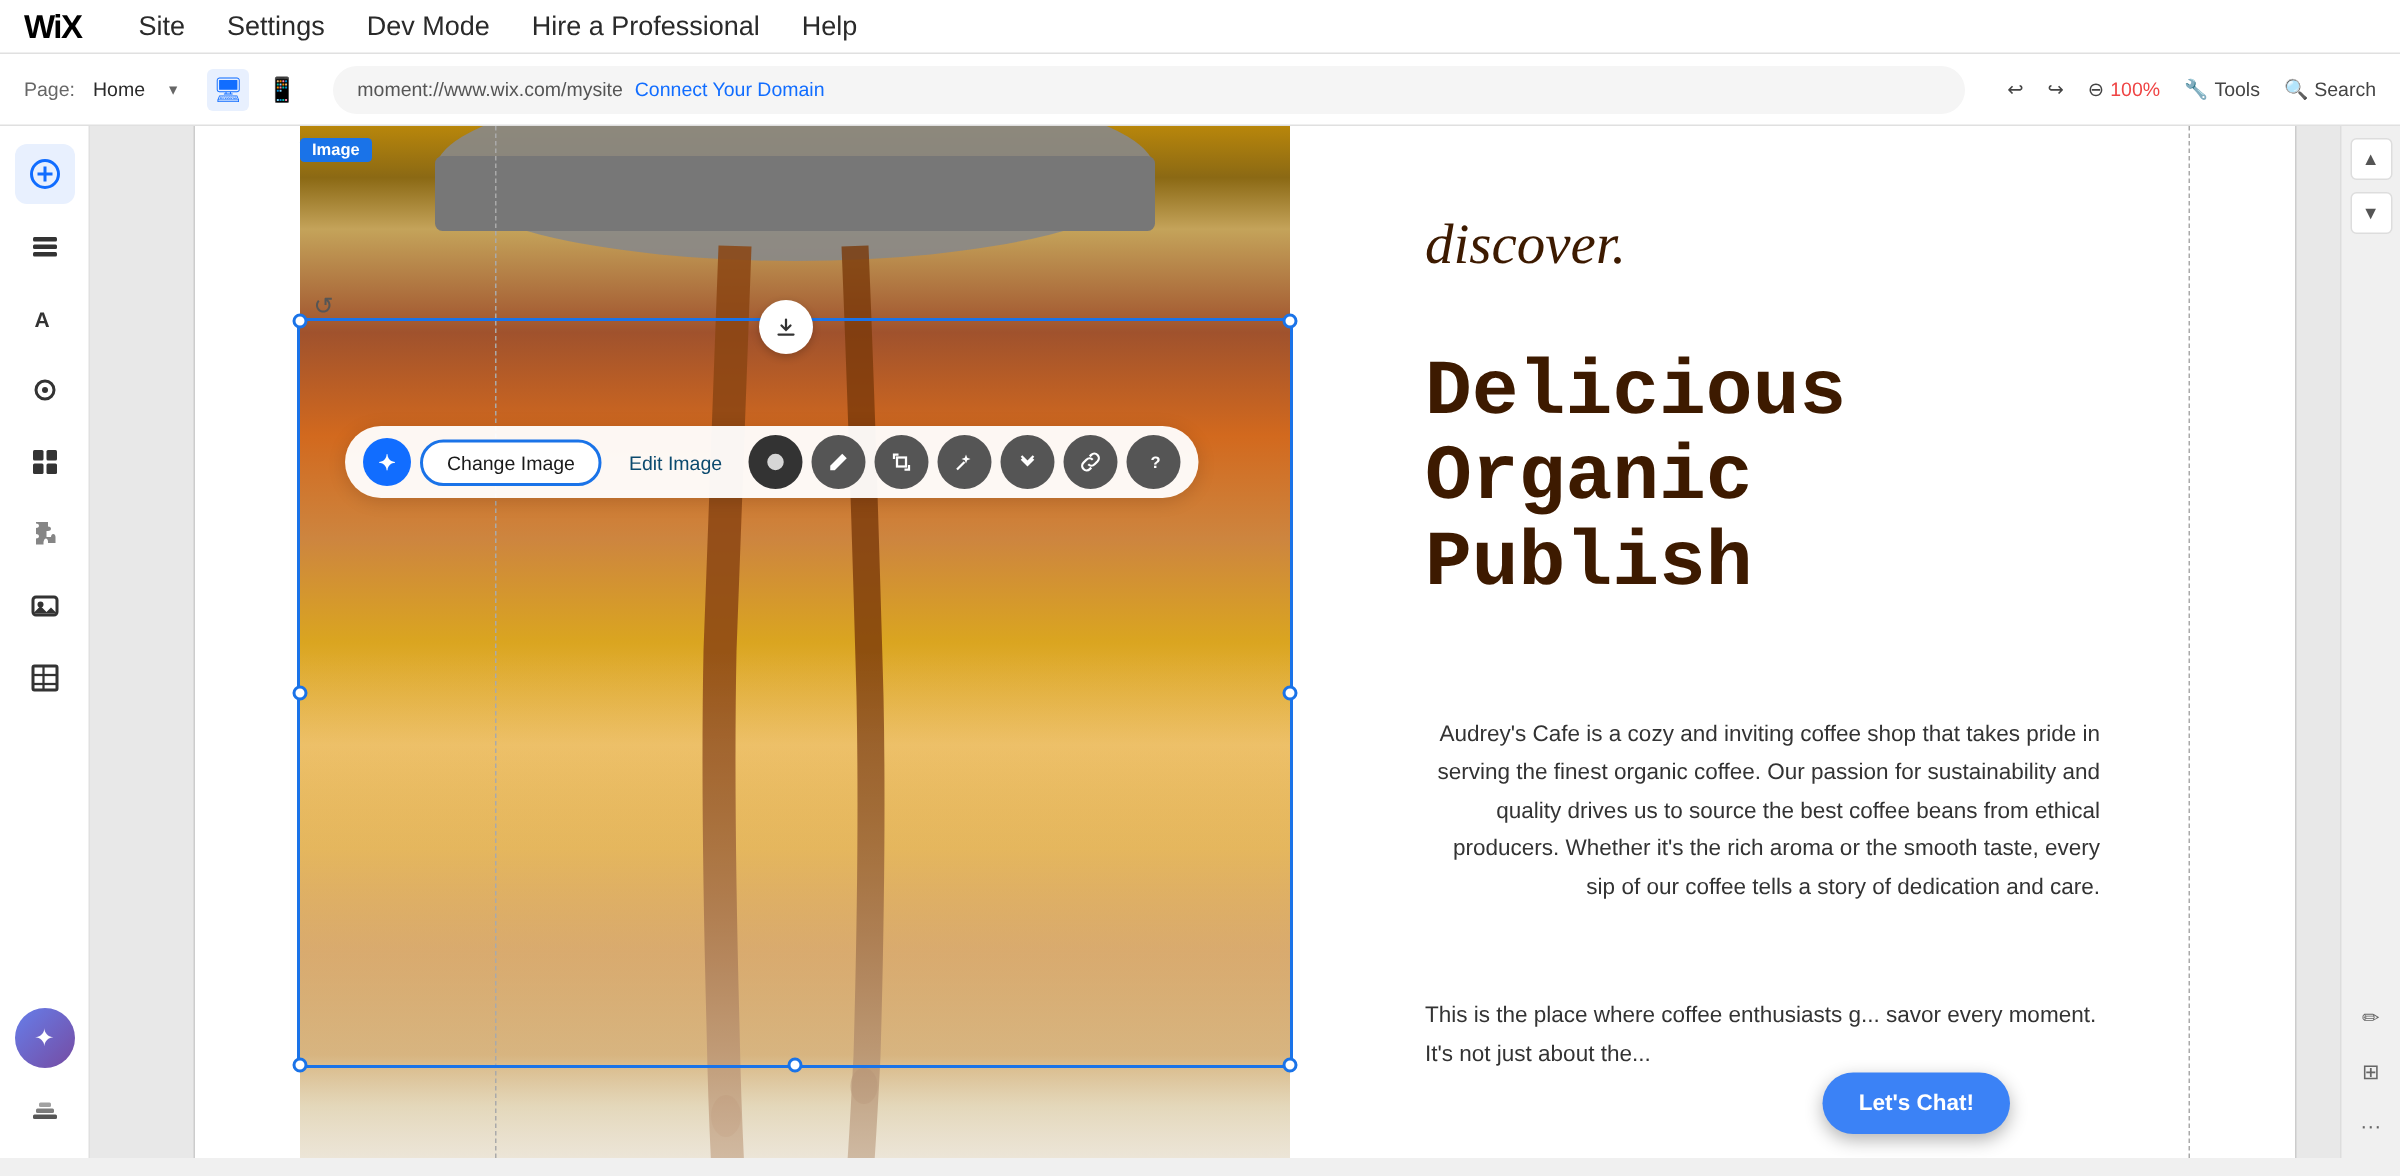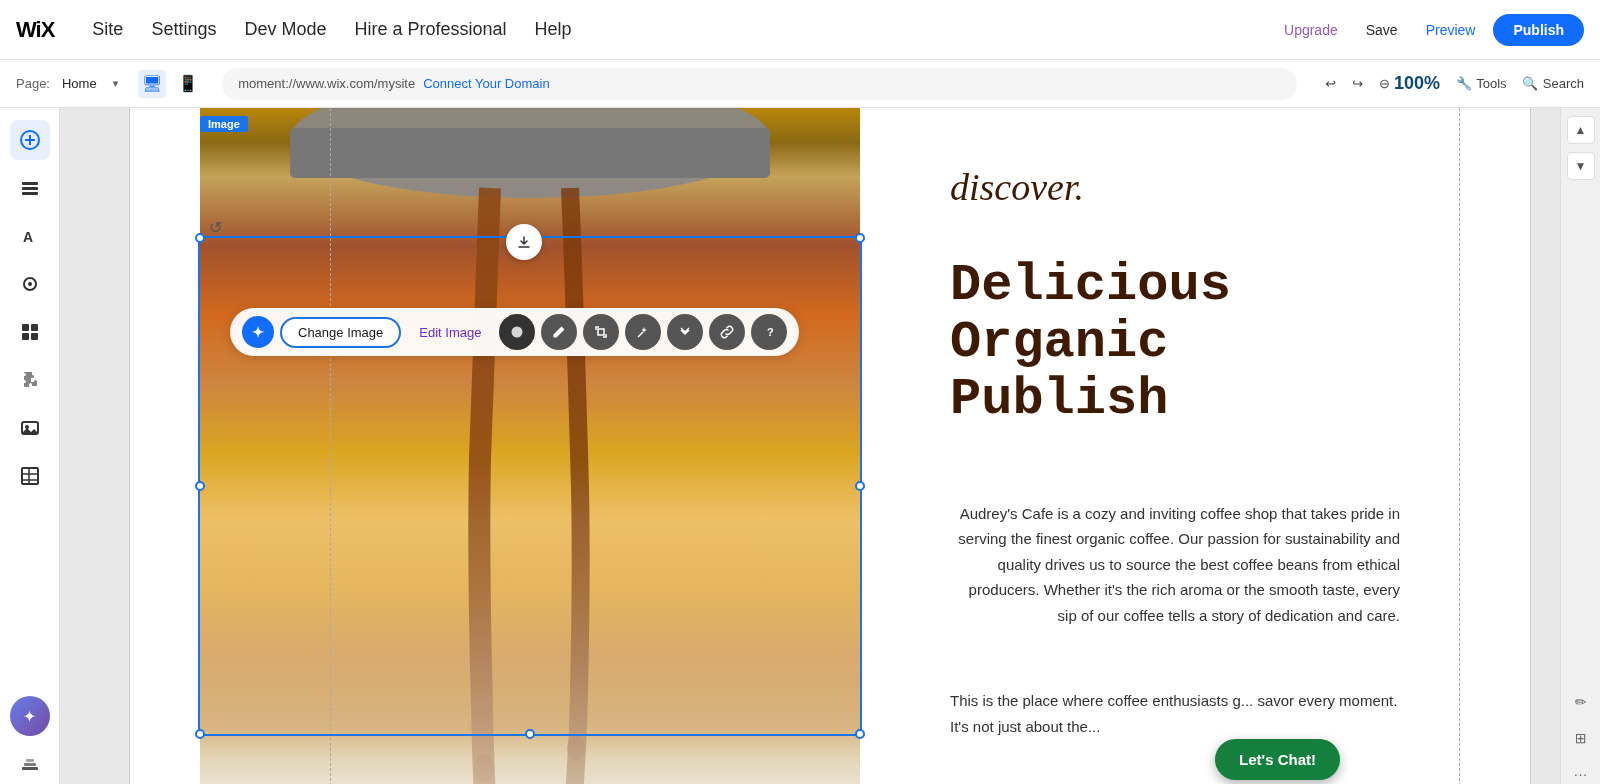--- a/index.html
+++ b/index.html
@@ -1,20 +1,20 @@
 <!DOCTYPE html>
 <html><head>
   <meta charset="utf-8">
   <style>
     * { margin: 0; padding: 0; box-sizing: border-box; }
     body { font-family: 'Helvetica Neue', Arial, sans-serif; background: #f0f0f0; width: 1600px; height: 784px; overflow: hidden; position: relative; }
 
     
     .top-nav {
-      display: flex; align-items: center; height: 60px;
+      display: flex; align-items: center; height: 36px;
       background: #fff; border-bottom: 1px solid #e0e0e0;
       padding: 13px 16px; gap: 0; position: relative; z-index: 100;
     }
     .wix-logo { font-size: 22px; font-weight: 900; color: #000; margin-right: 24px; letter-spacing: -1px; }
     .nav-item { font-size: 18px; color: #2a2a2a; padding: 0 14px; cursor: pointer; height: 48px; display: flex; align-items: center; }
     .nav-spacer { flex: 1; }
     .nav-right { display: flex; align-items: center; gap: 8px; }
     .btn-upgrade { color: #9b59b6; font-size: 14px; font-weight: 500; cursor: pointer; padding: 0 10px; }
     .btn-save { color: #2a2a2a; font-size: 14px; font-weight: 500; cursor: pointer; padding: 0 10px; }
     .btn-preview { color: #116dff; font-size: 14px; font-weight: 500; cursor: pointer; padding: 0 10px; }
@@ -35,21 +35,21 @@
     .device-icons { display: flex; gap: 8px; margin: 0 8px; }
     .device-icon { width: 28px; height: 28px; display: flex; align-items: center; justify-content: center; cursor: pointer; color: #555; font-size: 16px; border-radius: 4px; }
     .device-icon.active { background: #e8f0fe; color: #116dff; }
     .url-box {
       flex: 1; background: #f5f5f5; border-radius: 20px; height: 32px;
       display: flex; align-items: center; padding: 0 16px; font-size: 13px; color: #555;
     }
     .connect-domain { color: #116dff; margin-left: 8px; cursor: pointer; font-size: 13px; text-align: center; }
     .url-right { display: flex; align-items: center; gap: 16px; margin-left: 16px; }
     .url-action { display: flex; align-items: center; gap: 4px; font-size: 13px; color: #444; cursor: pointer; }
-    .zoom-val { font-size: 18px; color: #0c4a6e; font-weight: bold; }
+    .zoom-val { font-size: 13px; color: #ef4444; }
 
     
     .main-area { display: flex; height: calc(784px - 96px); position: relative; }
 
     
     .left-sidebar {
       width: 60px; background: #fff; border-right: 1px solid #e0e0e0;
       display: flex; flex-direction: column; align-items: center;
       padding: 12px 0; gap: 8px; z-index: 50;
     }
@@ -152,21 +152,21 @@
       width: 32px; height: 32px; background: #116dff; border-radius: 50%;
       display: flex; align-items: center; justify-content: center;
       color: #fff; font-size: 14px; font-weight: 700;
     }
     .toolbar-btn {
       background: #fff; border: 2px solid #1a73e8; border-radius: 20px;
       padding: 6px 16px; font-size: 13px; font-weight: 500; color: #1a1a1a;
       cursor: pointer; white-space: nowrap;
     }
     .toolbar-btn.plain {
-      border: none; background: none; color: #6d28d9;
+      border: none; background: none; color: #0c4a6e;
       padding: 6px 12px;
     }
     .toolbar-icon-btn {
       width: 36px; height: 36px; border-radius: 50%; background: #333;
       display: flex; align-items: center; justify-content: center;
       color: #fff; font-size: 14px; cursor: pointer;
     }
     .toolbar-icon-btn.light { background: #555; }
 
     
@@ -205,21 +205,21 @@
       font-size: 12px; color: #555; cursor: pointer;
     }
     .right-icon {
       width: 28px; height: 28px; display: flex; align-items: center; justify-content: center;
       font-size: 14px; color: #666; cursor: pointer;
     }
 
     
     .chat-btn {
       position: absolute; bottom: 16px; right: 260px;
-      background: #15803d; color: #fff; border-radius: 24px;
+      background: #3b82f6; color: #fff; border-radius: 24px;
       padding: 12px 24px; font-size: 15px; font-weight: 600;
       cursor: pointer; z-index: 50; box-shadow: 0 4px 12px rgba(0,0,0,0.3);
     }
 
     
     .ai-btn {
       width: 40px; height: 40px; background: linear-gradient(135deg, #667eea 0%, #764ba2 100%);
       border-radius: 50%; display: flex; align-items: center; justify-content: center;
       color: #fff; font-size: 16px; cursor: pointer;
     }
@@ -232,26 +232,20 @@
 <body>
 
 <div class="top-nav">
   <div class="wix-logo">WiX</div>
   <div class="nav-item">Site</div>
   <div class="nav-item">Settings</div>
   <div class="nav-item">Dev Mode</div>
   <div class="nav-item">Hire a Professional</div>
   <div class="nav-item">Help</div>
   <div class="nav-spacer"></div>
-  <div class="nav-right">
-    <div class="btn-upgrade">Upgrade</div>
-    <div class="btn-save">Save</div>
-    <div class="btn-preview">Preview</div>
-    <button class="btn-publish">Publish</button>
-  </div>
 </div>
 
 <div class="url-bar-row">
   <span class="page-label">Page:</span>
   <span class="page-name">Home</span>
   <span class="page-chevron">▾</span>
   <div class="device-icons">
     <div class="device-icon active">🖥</div>
     <div class="device-icon">📱</div>
   </div>

